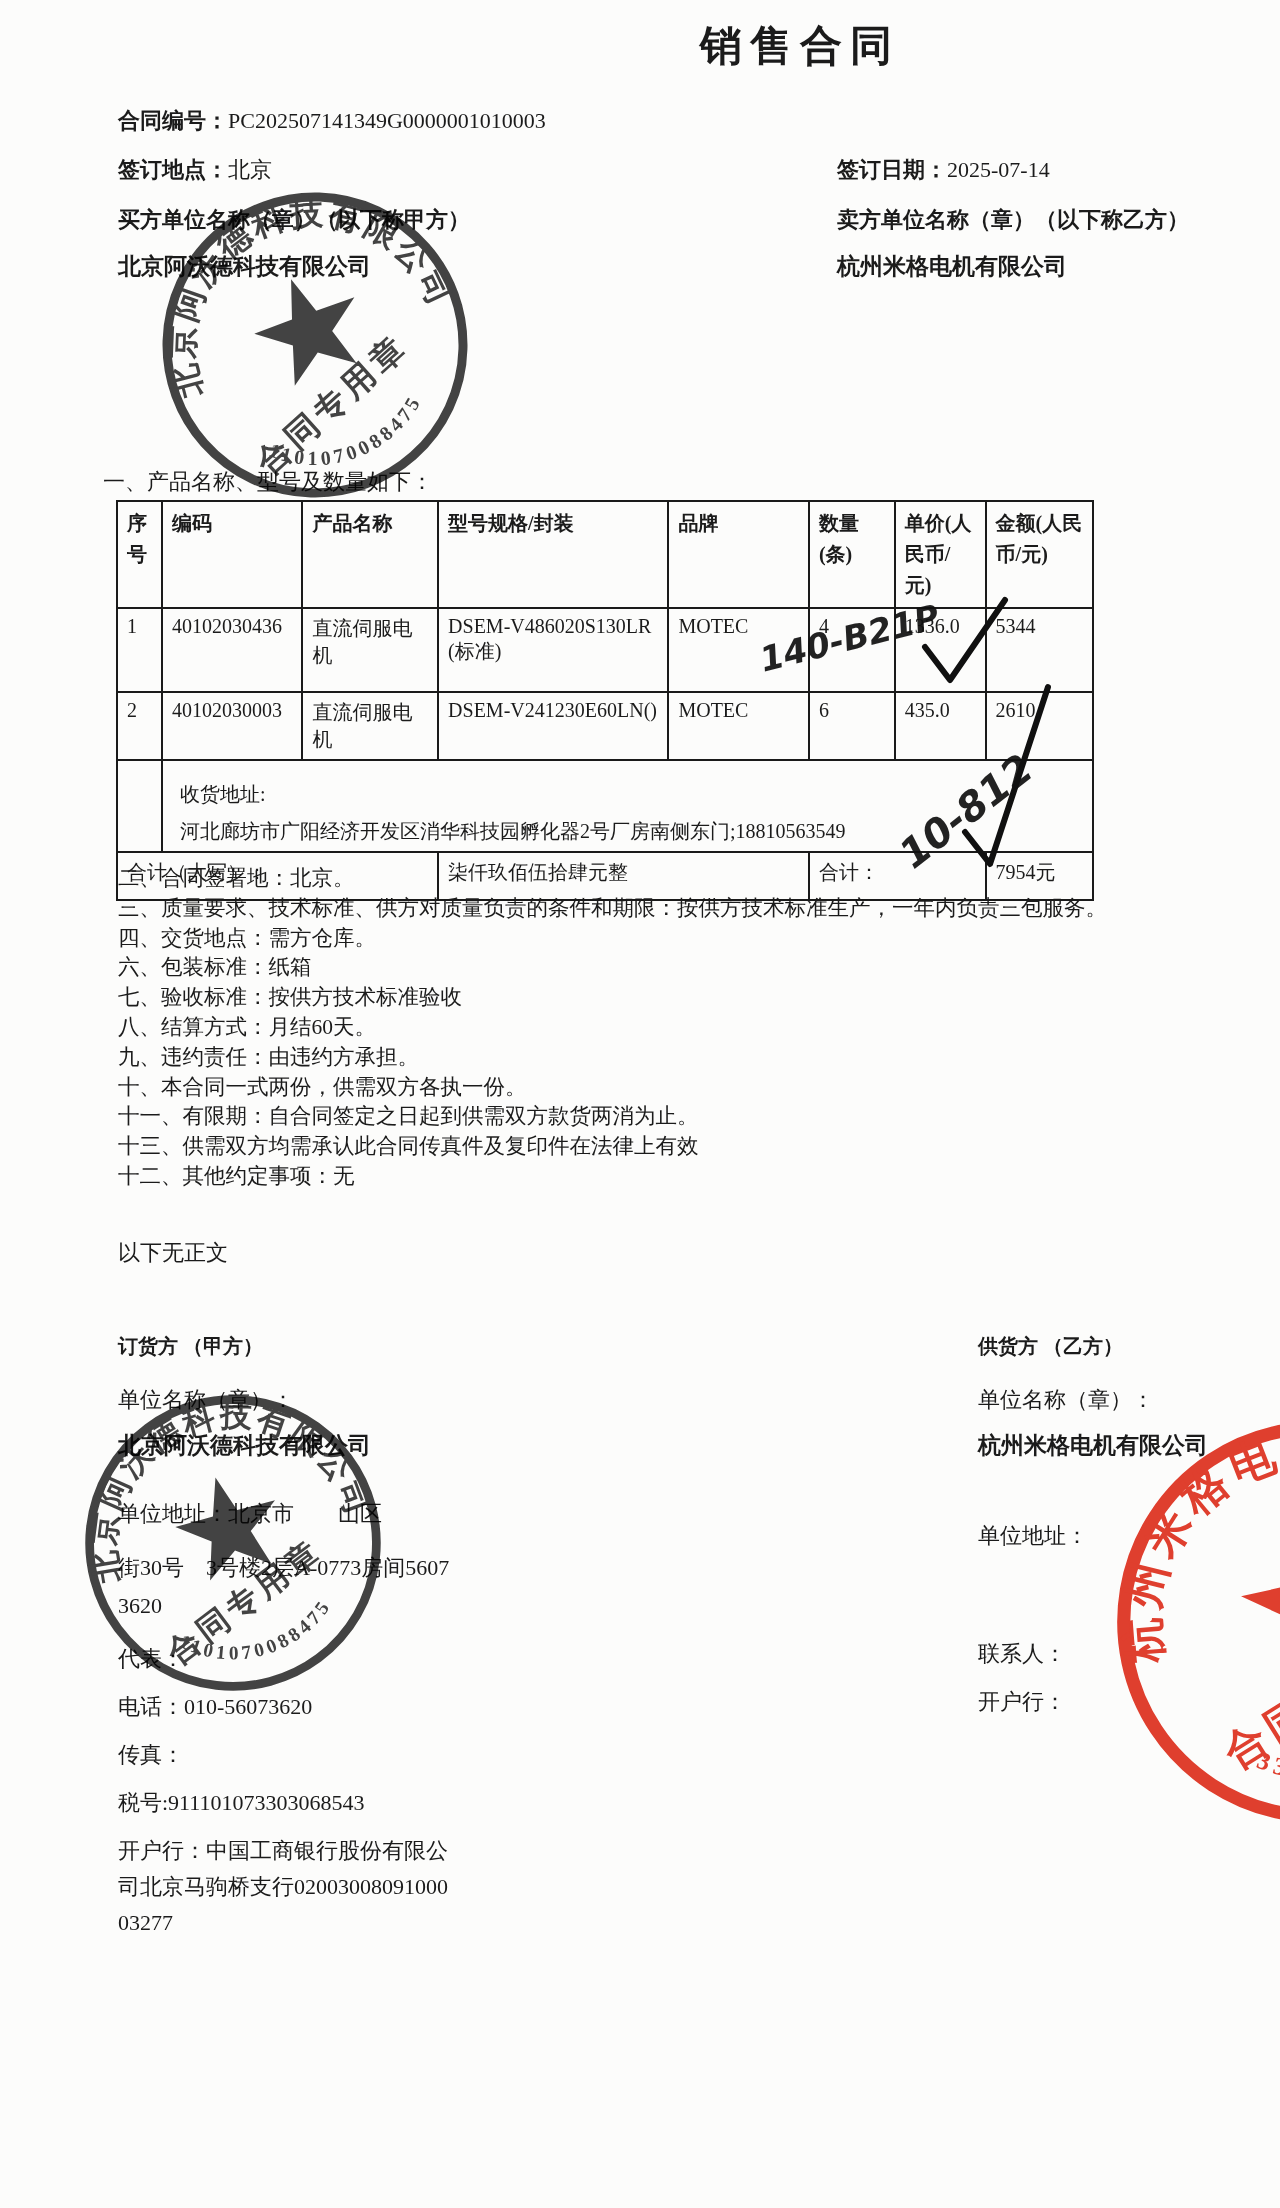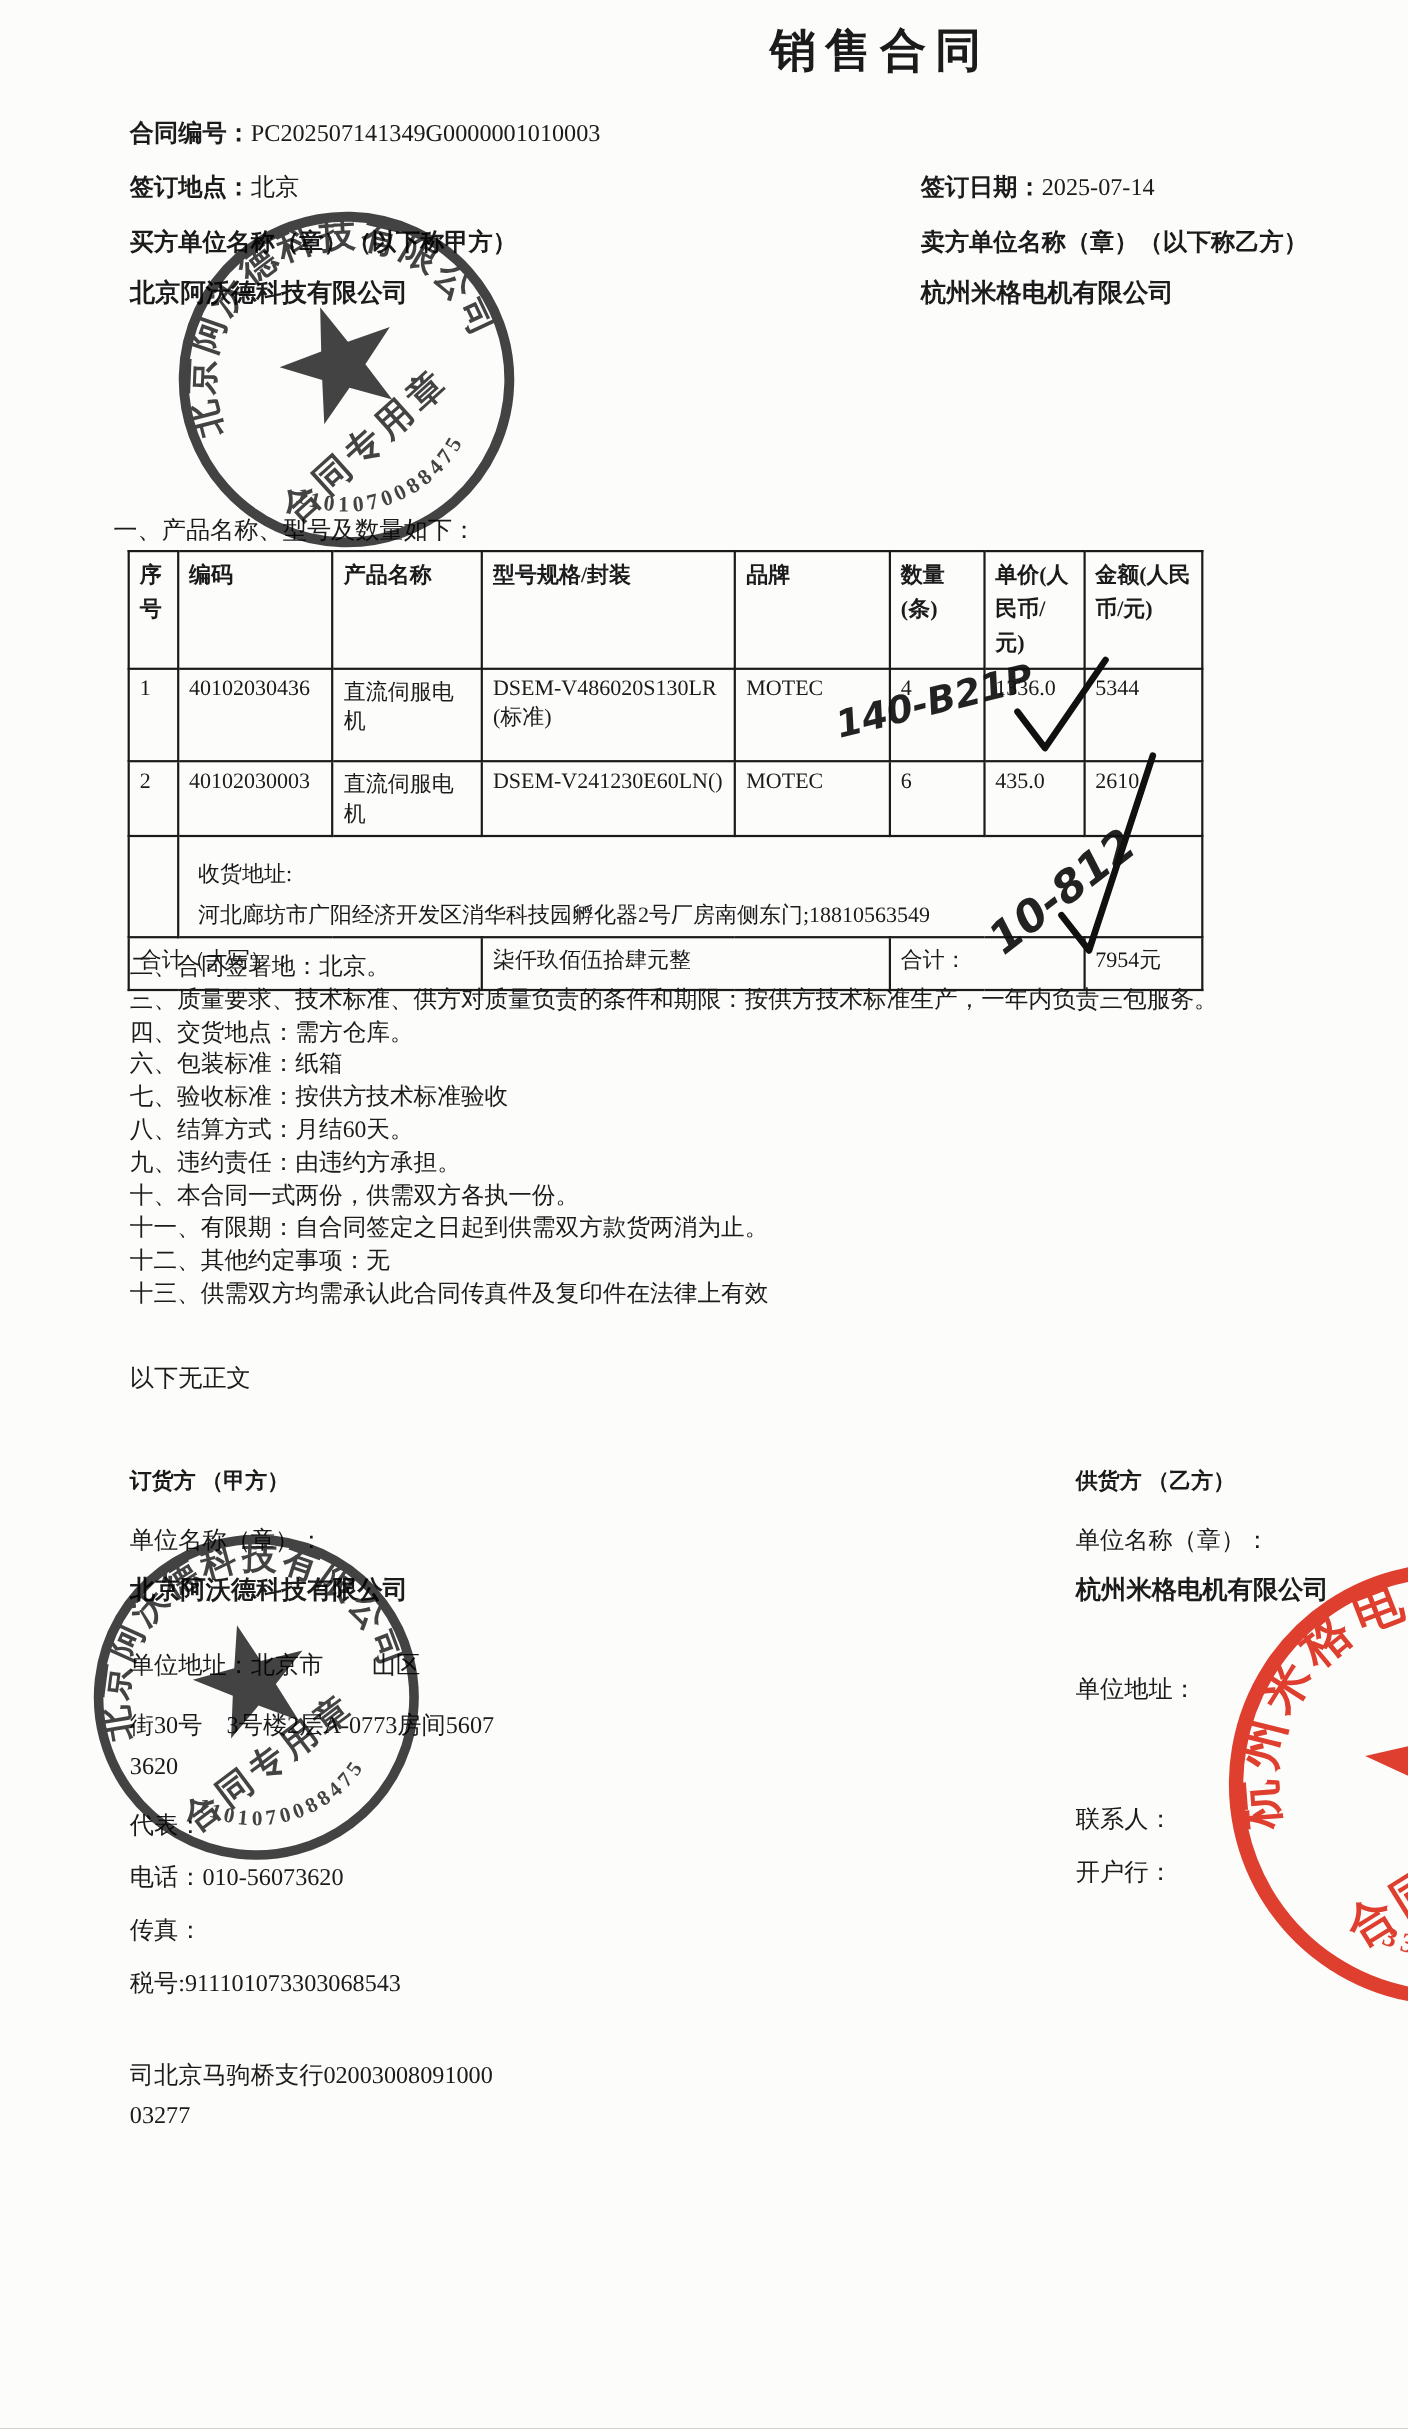--- a/index.html
+++ b/index.html
@@ -139,36 +139,37 @@
   <ul class="clauses abs" style="left:118px;top:864px;width:1080px;">
     <li>二、合同签署地：北京。</li>
     <li>三、质量要求、技术标准、供方对质量负责的条件和期限：按供方技术标准生产，一年内负责三包服务。</li>
     <li>四、交货地点：需方仓库。</li>
     <li>六、包装标准：纸箱</li>
     <li>七、验收标准：按供方技术标准验收</li>
     <li>八、结算方式：月结60天。</li>
     <li>九、违约责任：由违约方承担。</li>
     <li>十、本合同一式两份，供需双方各执一份。</li>
     <li>十一、有限期：自合同签定之日起到供需双方款货两消为止。</li>
+    <li>十三、供需双方均需承认此合同传真件及复印件在法律上有效</li>
     <li>十二、其他约定事项：无</li>
-    <li>十三、供需双方均需承认此合同传真件及复印件在法律上有效</li>
   </ul>
 
   <div class="abs" style="left:118px;top:1238px;font-size:22px;">以下无正文</div>
 
   <div class="abs party-head" style="left:118px;top:1333px;">订货方 （甲方）</div>
   <div class="abs bottom-text" style="left:118px;top:1382px;">单位名称（章）：</div>
   <div class="abs company" style="left:118px;top:1430px;">北京阿沃德科技有限公司</div>
   <div class="abs bottom-text" style="left:118px;top:1496px;">单位地址：北京市　　山区　　</div>
   <div class="abs bottom-text" style="left:118px;top:1550px;">街30号　3号楼2层A-0773房间5607</div>
   <div class="abs bottom-text" style="left:118px;top:1588px;">3620</div>
   <div class="abs bottom-text" style="left:118px;top:1641px;">代表：</div>
   <div class="abs bottom-text" style="left:118px;top:1689px;">电话：010-56073620</div>
   <div class="abs bottom-text" style="left:118px;top:1737px;">传真：</div>
   <div class="abs bottom-text" style="left:118px;top:1785px;">税号:911101073303068543</div>
+  <div class="abs bottom-text" style="left:118px;top:1833px;">开户行：中国工商银行股份有限公</div>
   <div class="abs bottom-text" style="left:118px;top:1869px;">司北京马驹桥支行02003008091000</div>
   <div class="abs bottom-text" style="left:118px;top:1905px;">03277</div>
 
   <div class="abs party-head" style="left:978px;top:1333px;">供货方 （乙方）</div>
   <div class="abs bottom-text" style="left:978px;top:1382px;">单位名称（章）：</div>
   <div class="abs company" style="left:978px;top:1430px;">杭州米格电机有限公司</div>
   <div class="abs bottom-text" style="left:978px;top:1518px;">单位地址：</div>
   <div class="abs bottom-text" style="left:978px;top:1636px;">联系人：</div>
   <div class="abs bottom-text" style="left:978px;top:1684px;">开户行：</div>
 

